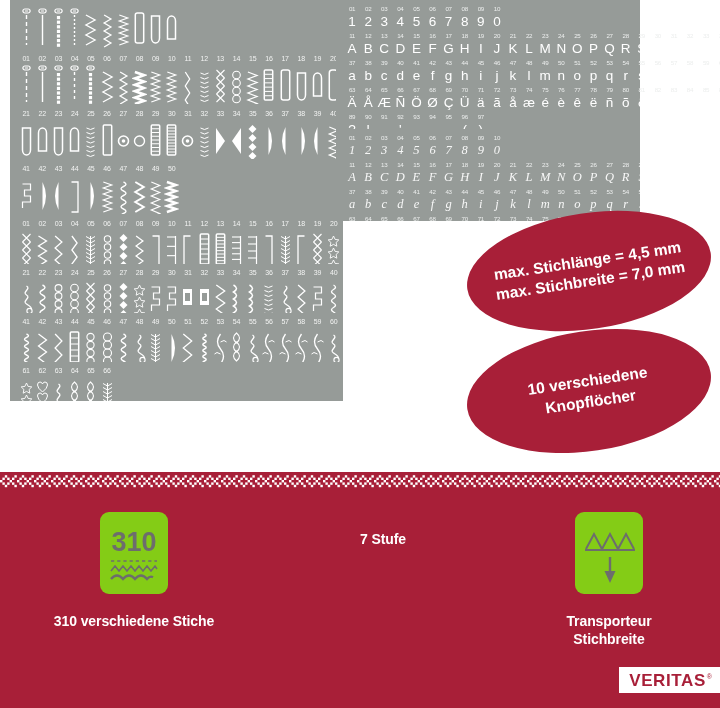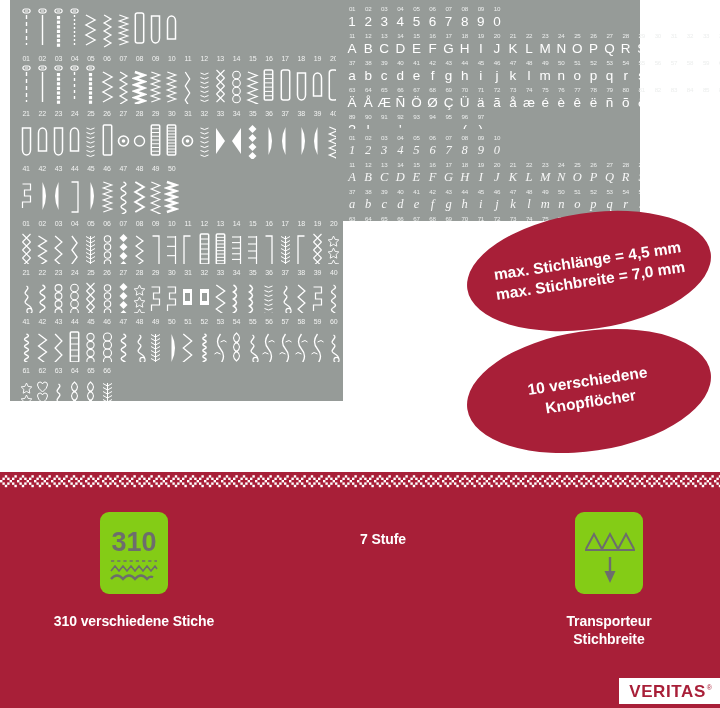--- a/index.html
+++ b/index.html
@@ -122,21 +122,21 @@
     font-size: 14px;
     font-weight: bold;
     line-height: 1.32;
     text-align: center;
     letter-spacing: -0.1px;
   }
   .feature.f1 .feature-label { white-space: nowrap; }
 
   
   #veritas-logo {
-    position: absolute; right: 0px; bottom: 4px;
+    position: absolute; right: 0px; bottom: 15px;
     background: #ffffff;
     padding: 5px 8px 4px 10px;
     display: flex; align-items: flex-start;
   }
   #veritas-logo .wordmark {
     color: #a81f38;
     font-size: 17px;
     font-weight: bold;
     letter-spacing: 0.6px;
     line-height: 1;

